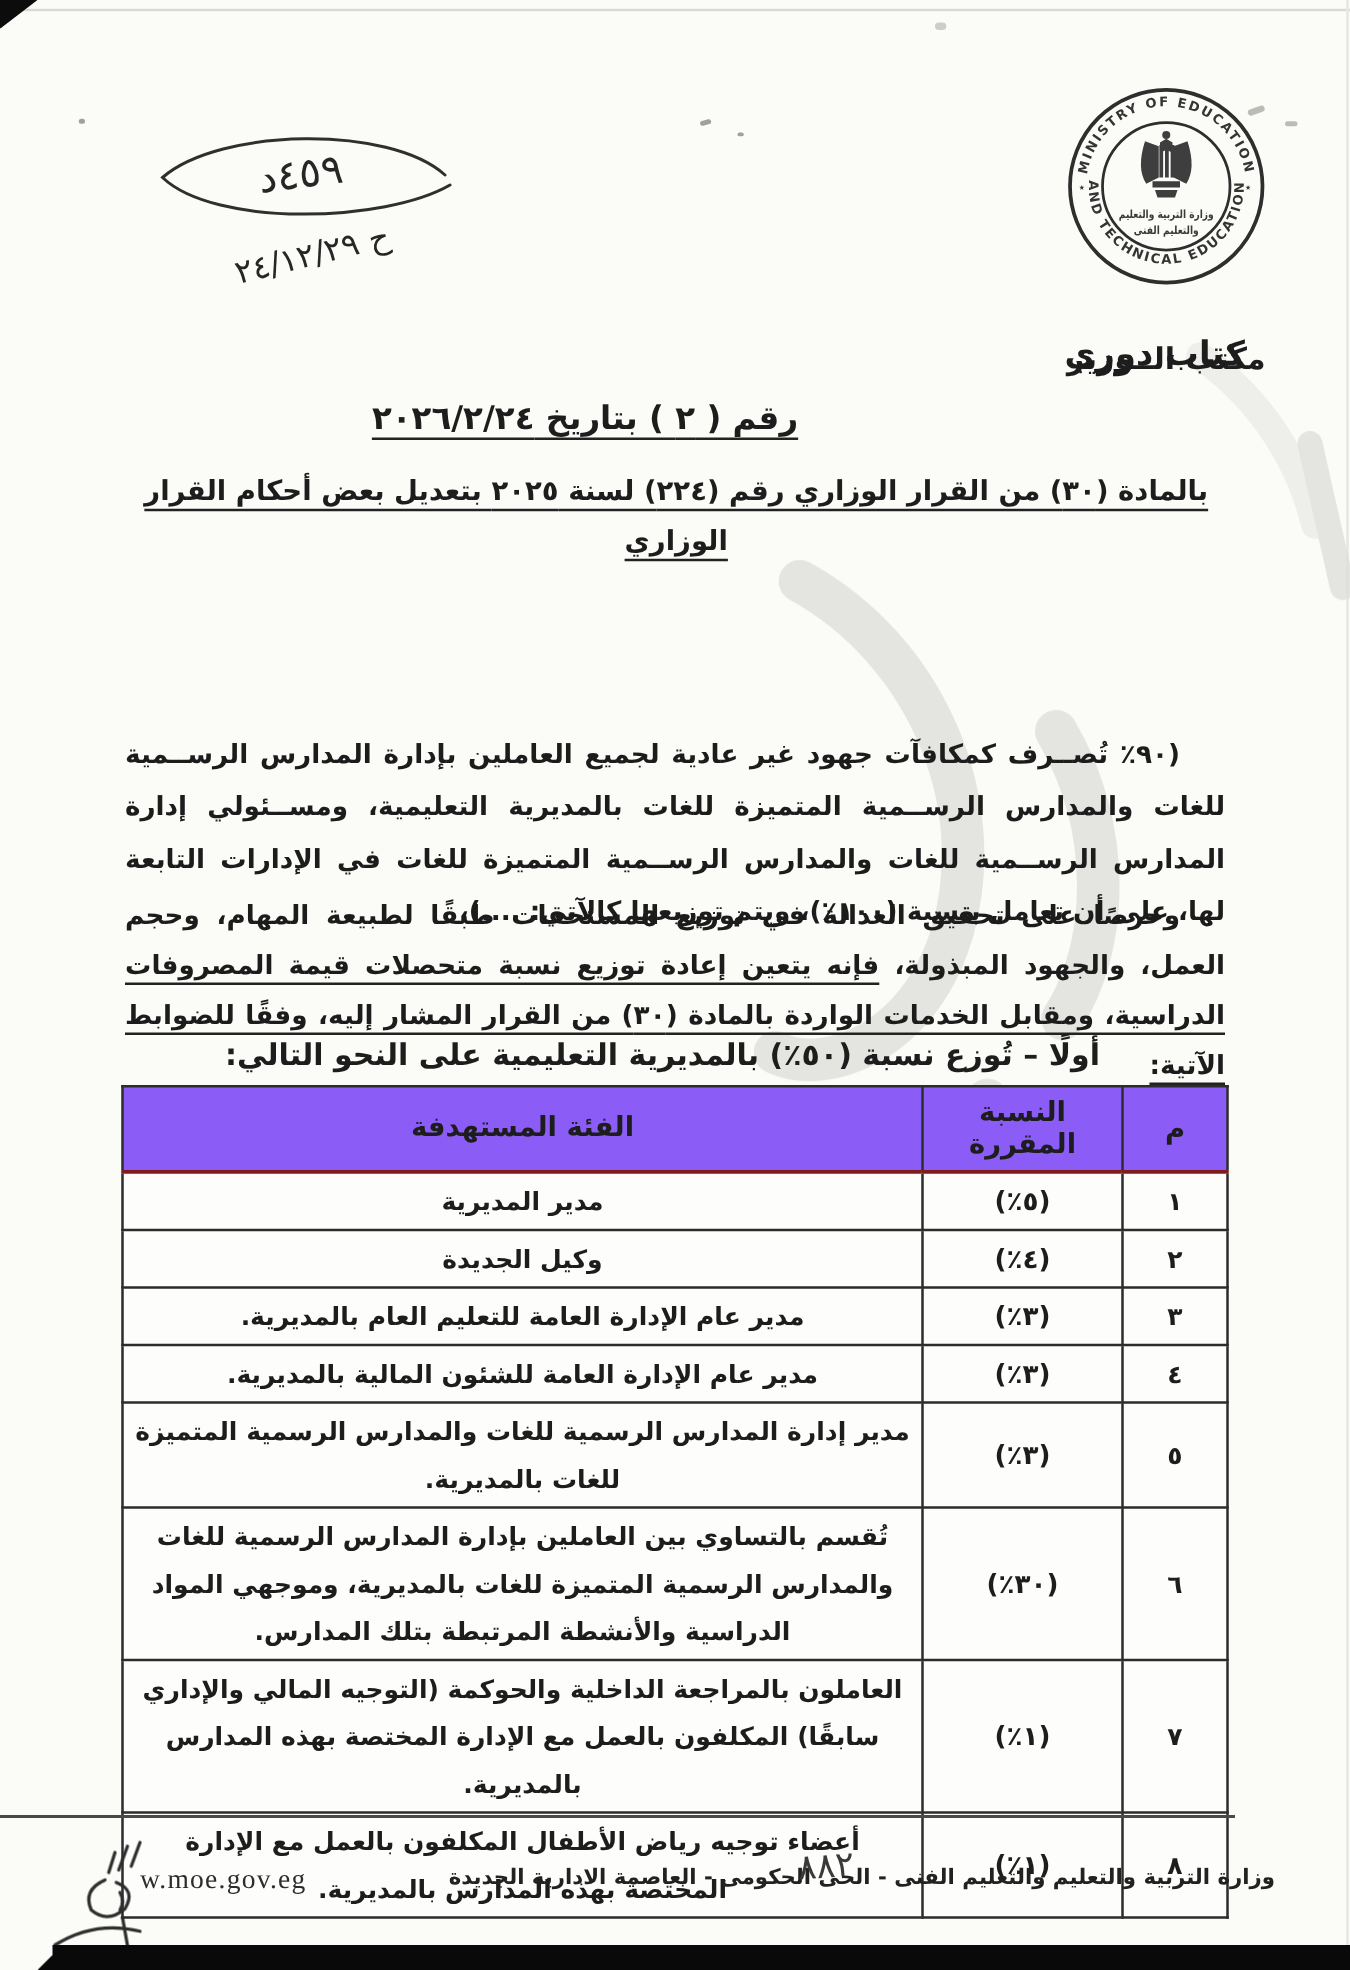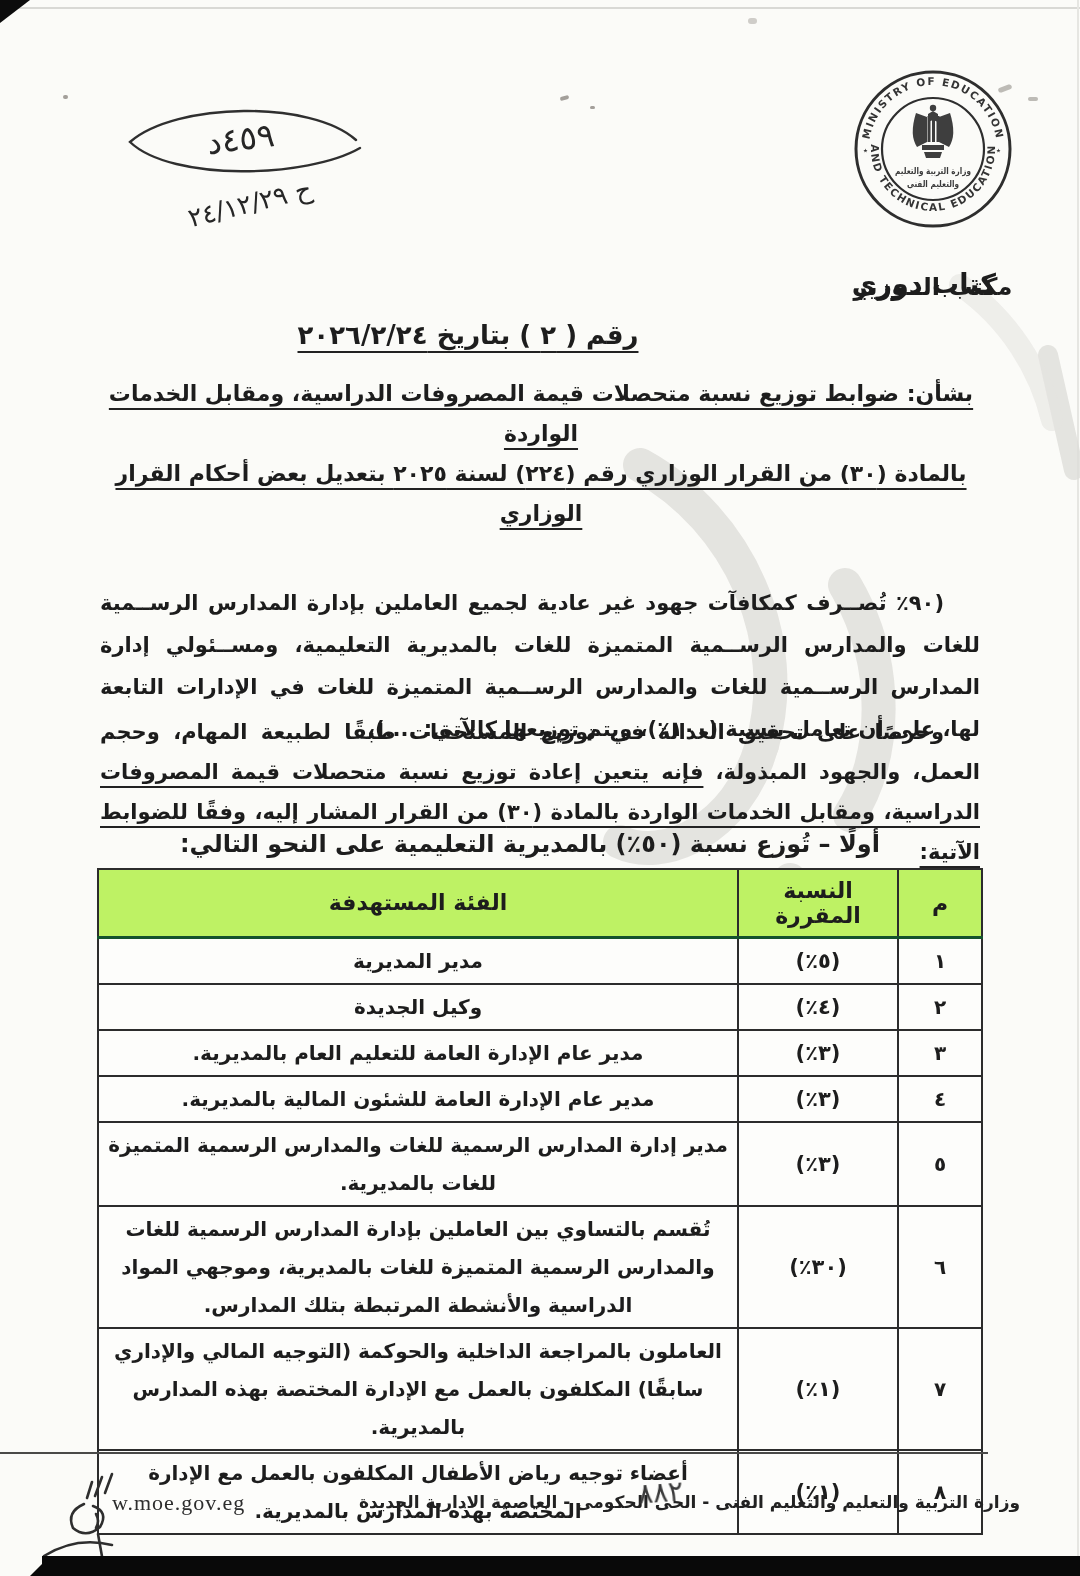--- a/index.html
+++ b/index.html
@@ -28,21 +28,21 @@
   
   .para{font-size:21px;font-weight:700;text-align:justify;text-justify:inter-word;color:#1c1c1c;}
   #para-reference{top:498px;left:100px;width:880px;line-height:40px;text-indent:34px;}
   #para-quote{top:582px;left:100px;width:880px;line-height:42px;text-indent:36px;}
   #para-rationale{top:712px;left:100px;width:880px;line-height:40px;text-indent:36px;}
   #section-heading{top:830px;right:200px;font-size:24px;font-weight:700;}
   
   #dist-table-wrap{top:868px;left:97px;width:886px;}
   table#dist-table{border-collapse:collapse;width:100%;direction:rtl;}
   #dist-table th,#dist-table td{border:2px solid #2c2c2c;vertical-align:middle;}
-  #dist-table th{background:#bef264;font-size:22px;font-weight:700;padding:8px 6px;border-bottom:3px solid #14532d;}
+  #dist-table th{background:#8b5cf6;font-size:22px;font-weight:700;padding:8px 6px;border-bottom:3px solid #7f1d1d;}
   #dist-table td{background:#fdfdfb;font-weight:700;padding:3px 8px;text-align:center;}
   .c-serial{width:66px;font-size:20px;}
   .c-percent{width:142px;font-size:21px;}
   .c-category{font-size:20px;line-height:38px;}
   .long-rule{top:1452px;left:0;width:988px;height:2px;background:#4a4a48;}
   
   #footer-address{top:1492px;right:60px;font-size:17px;font-weight:700;color:#222;}
   #footer-website{top:1490px;left:112px;font-size:22px;font-family:"Liberation Serif","DejaVu Serif",serif;color:#2d2d2d;letter-spacing:1px;text-align:right;}
   #footer-pagenum{top:1476px;left:638px;font-size:28px;color:#3a3a3a;transform:rotate(-4deg);letter-spacing:9px;}
   svg text{font-family:"DejaVu Sans","Liberation Sans",sans-serif;}
@@ -116,21 +116,20 @@
   </svg>
 
   <div class="abs rtl" id="office-label" style="z-index:2;">مكتب الــوزير</div>
 
   <div class="abs rtl" id="doc-title" style="z-index:2;">كتاب دوري</div>
   <div class="abs rtl" id="doc-number-line" style="z-index:2;">
     <span class="u">رقم ( ٢ ) بتاريخ ٢٠٢٦/٢/٢٤</span>
   </div>
 
   <div class="abs rtl" id="subject-block" style="z-index:2;">
-    <div><span class="u">بشأن: ضوابط توزيع نسبة متحصلات قيمة المصروفات الدراسية، ومقابل الخدمات الواردة</span></div>
     <div><span class="u">بالمادة (٣٠) من القرار الوزاري رقم (٢٢٤) لسنة ٢٠٢٥ بتعديل بعض أحكام القرار الوزاري</span></div>
   </div>
 
   <div class="abs rtl para" id="para-quote" style="z-index:2;">(٩٠٪ تُصــرف كمكافآت جهود غير عادية لجميع العاملين بإدارة المدارس الرســمية للغات والمدارس الرســمية المتميزة للغات بالمديرية التعليمية، ومســئولي إدارة المدارس الرســمية للغات والمدارس الرســمية المتميزة للغات في الإدارات التابعة لها، على أن تعامل بنسبة (١٠٠٪)، ويتم توزيعها كالآتي: ....)،</div>
   <div class="abs rtl para" id="para-rationale" style="z-index:2;">
     <span>وحرصًا على تحقيق العدالة في توزيع المستحقات طبقًا لطبيعة المهام، وحجم العمل، والجهود المبذولة، </span><span class="u">فإنه يتعين إعادة توزيع نسبة متحصلات قيمة المصروفات الدراسية، ومقابل الخدمات الواردة بالمادة (٣٠) من القرار المشار إليه، وفقًا للضوابط الآتية:</span>
   </div>
 
   <div class="abs rtl" id="section-heading" style="z-index:2;">أولًا – تُوزع نسبة (٥٠٪) بالمديرية التعليمية على النحو التالي:</div>
 

